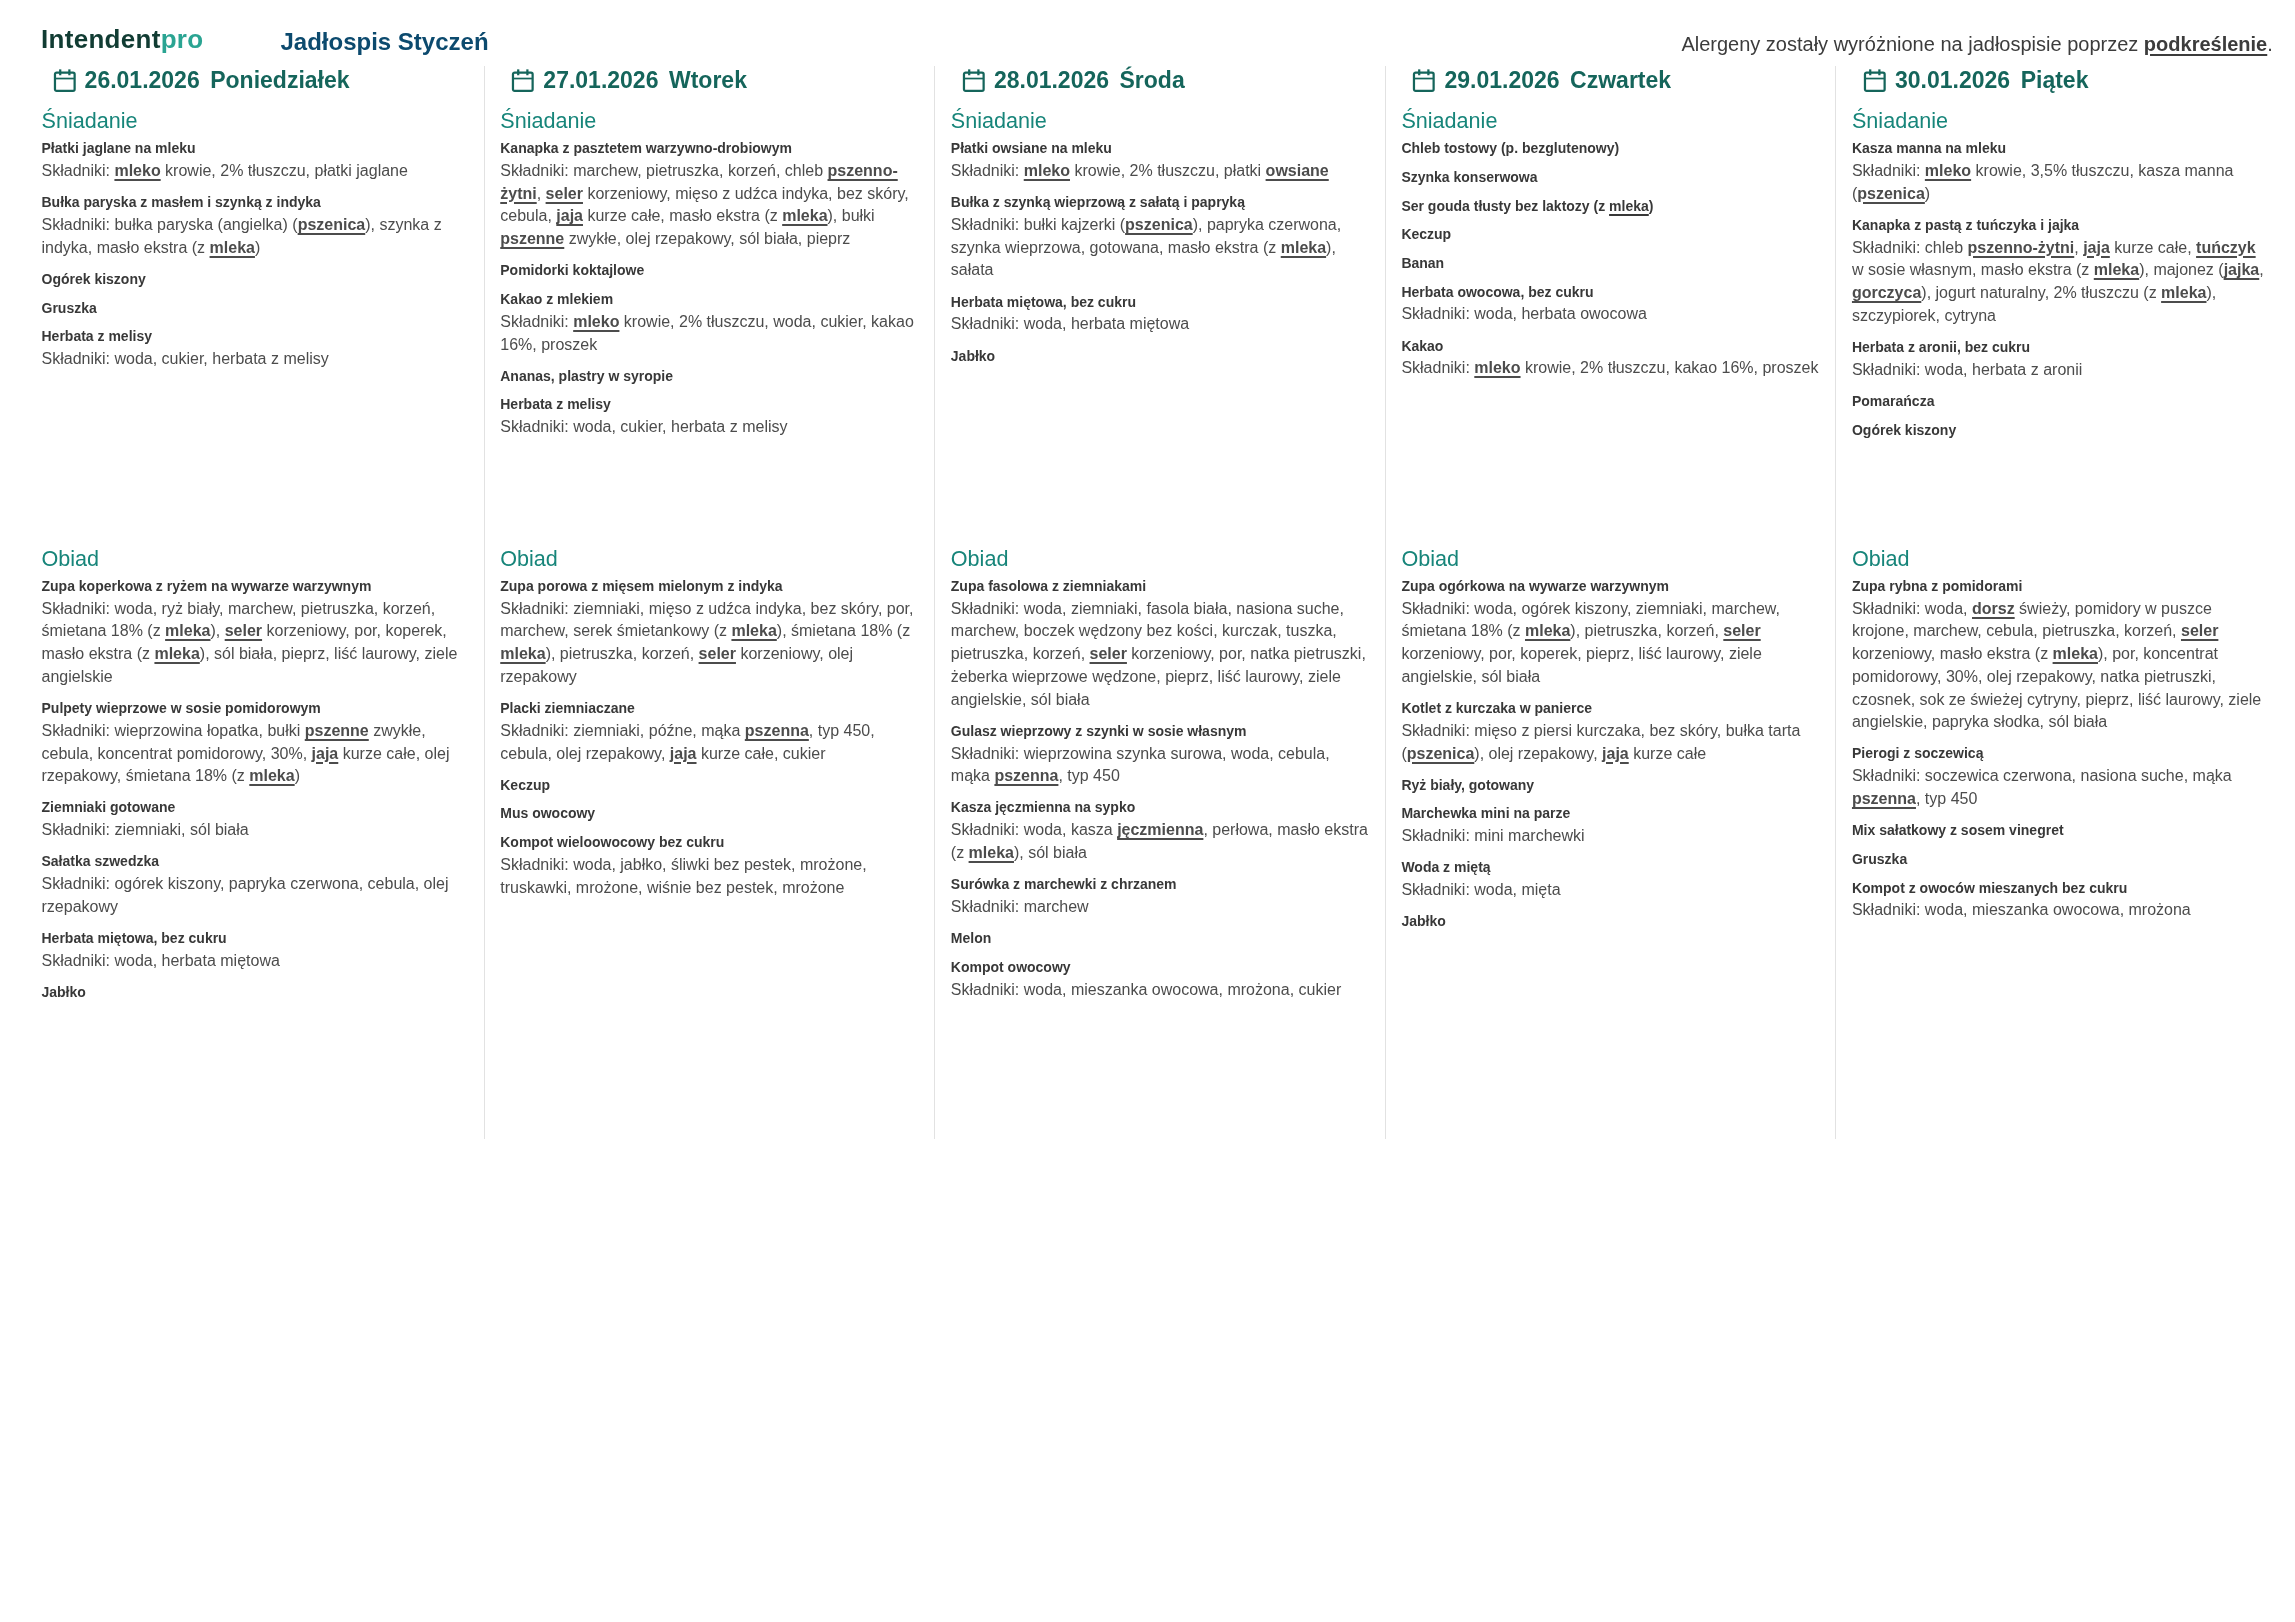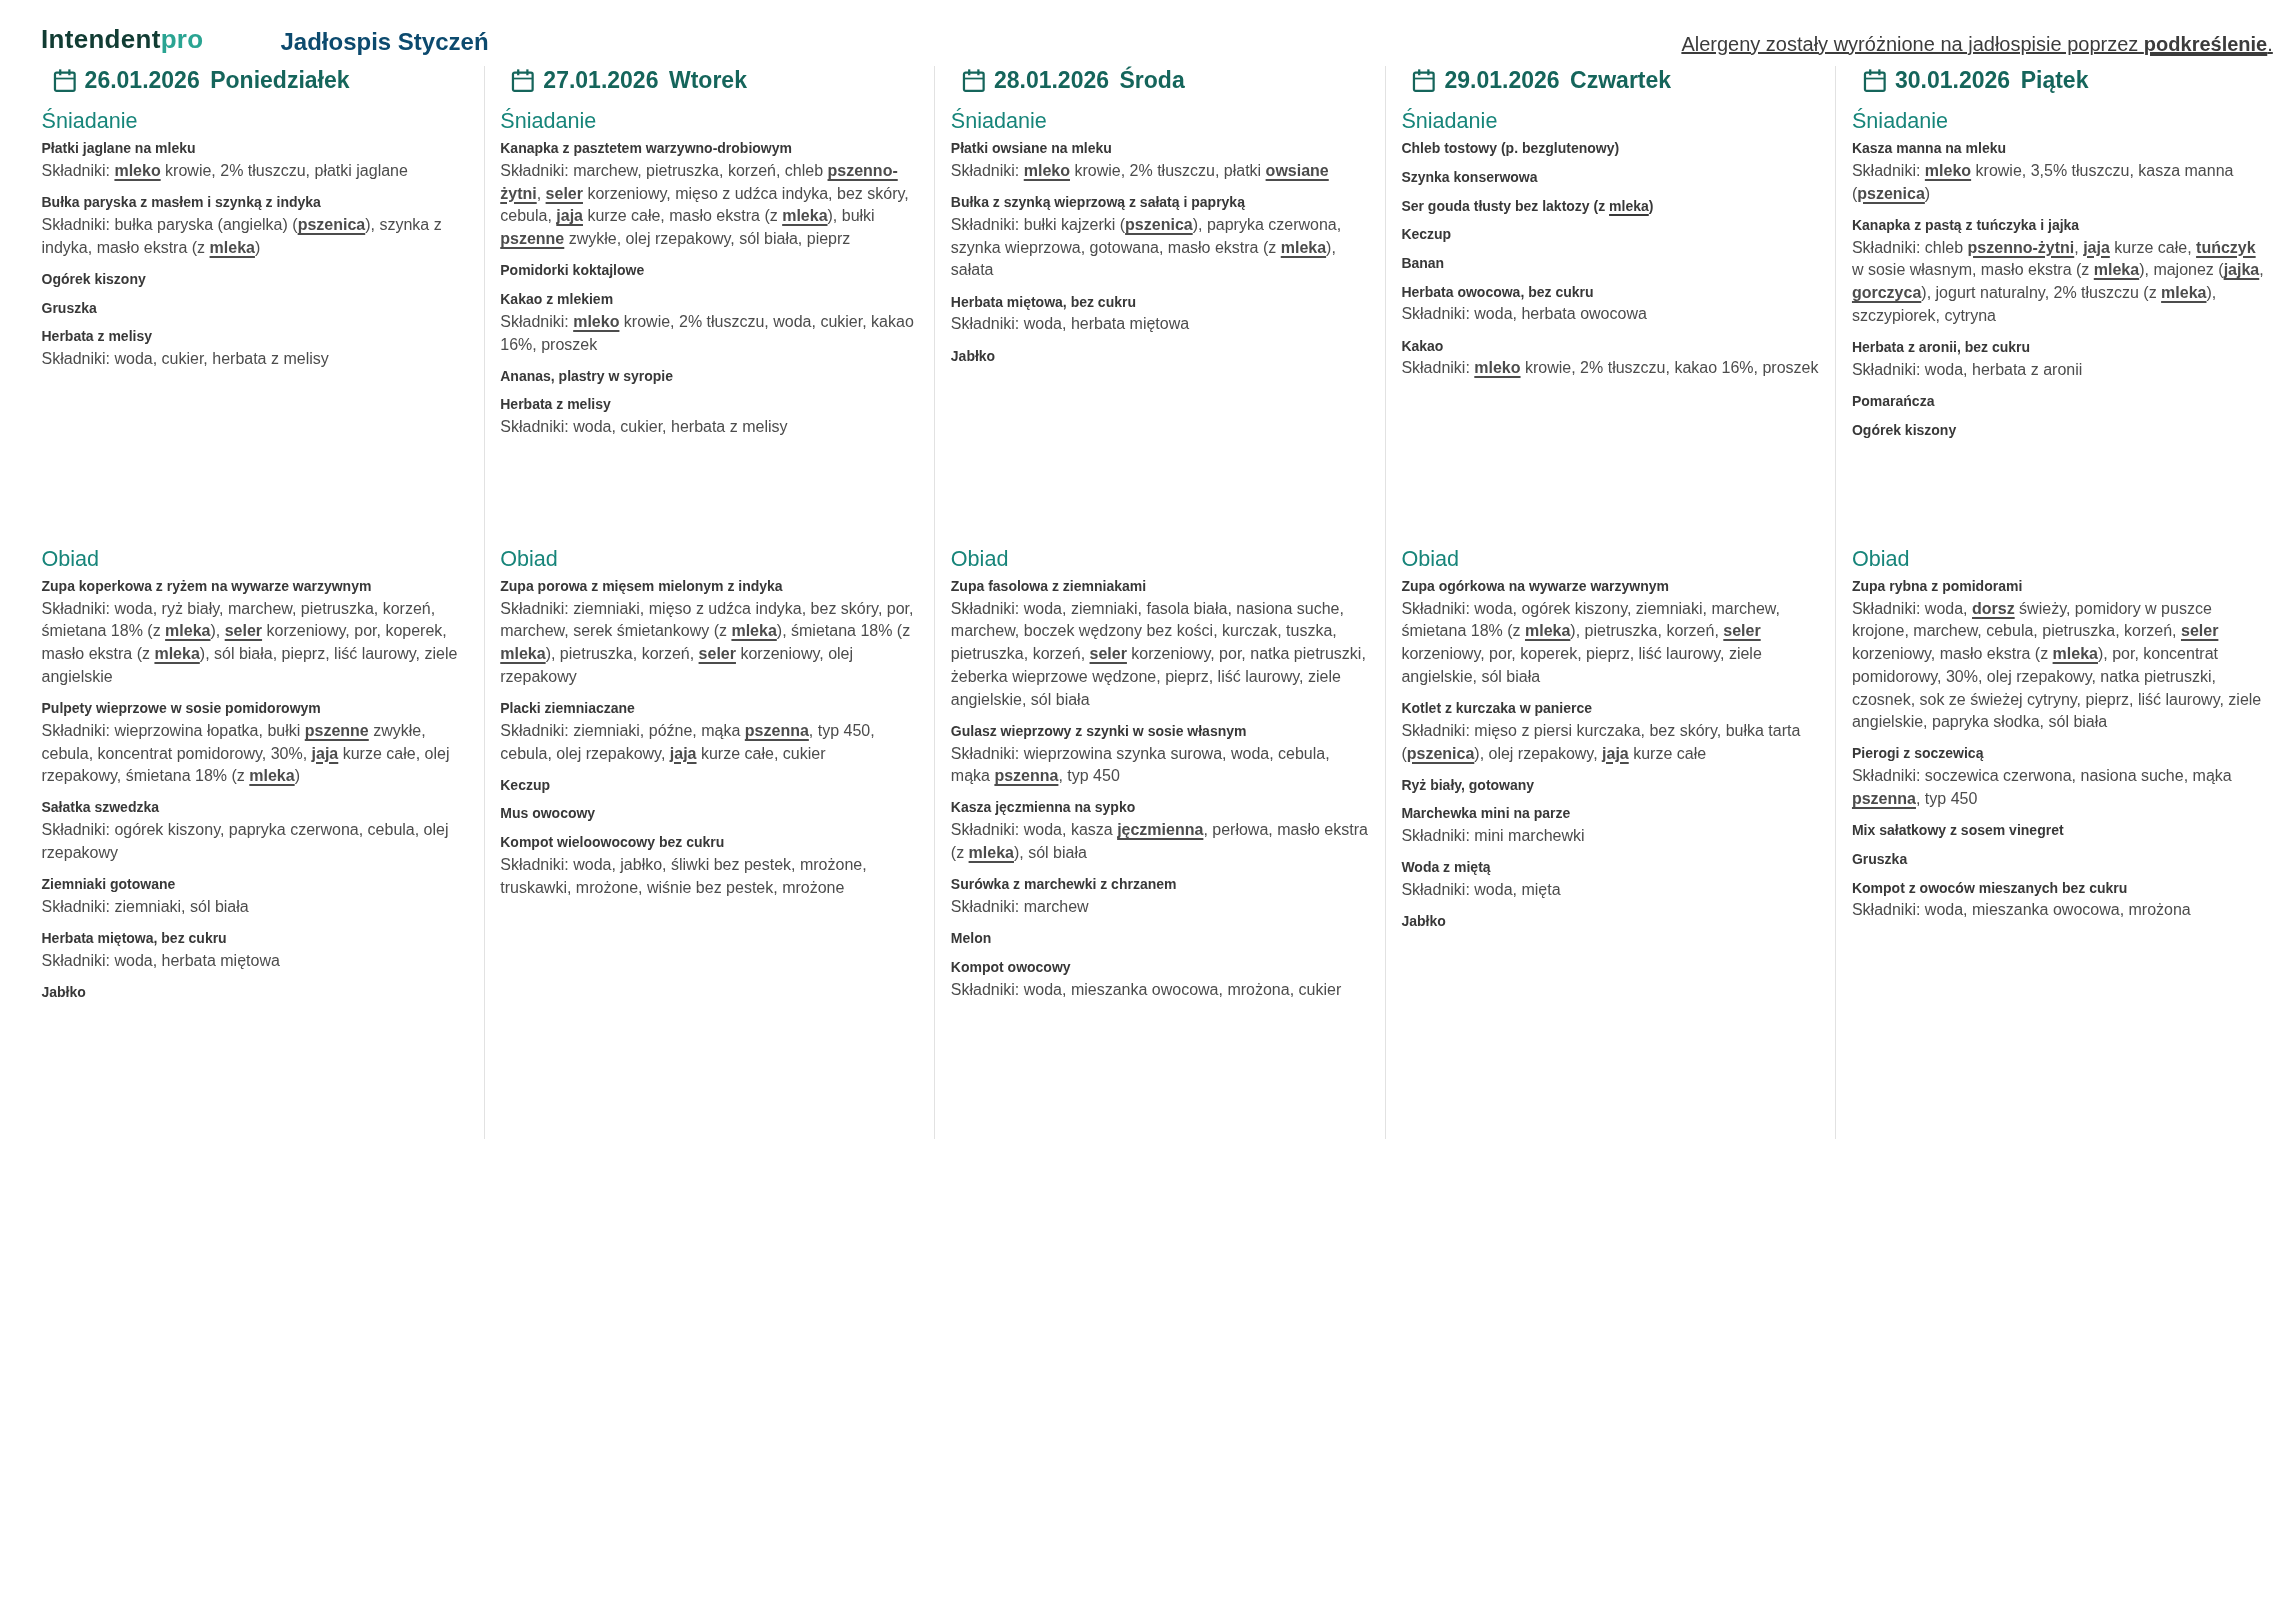--- a/index.html
+++ b/index.html
@@ -23,21 +23,21 @@
     padding:26px 18.3px 2.6px 41px;
   }
   .logo{font-size:26px;font-weight:700;letter-spacing:0.3px;line-height:1;white-space:nowrap;}
   .logo-main{color:var(--logo-dark);}
   .logo-pro{color:var(--logo-teal);}
   .page-title{
     font-size:24px;font-weight:700;color:#0c4a6e;
     margin:3.9px 0 0 77px;line-height:1;white-space:nowrap;
   }
   .allergen-note{
-    margin:7.9px 3.9px 0 auto;font-size:20px;color:#3c3c3c;line-height:1;white-space:nowrap;text-decoration:underline;
+    margin:7.9px 3.9px 0 auto;font-size:20px;color:#3c3c3c;line-height:1;white-space:nowrap;
   }
   .allergen{
     font-weight:700;text-decoration:underline;
     text-underline-offset:3.3px;text-decoration-thickness:1.6px;
   }
   main.menu-grid{
     display:grid;grid-template-columns:repeat(5,1fr);
     align-items:stretch;
     margin-top:9.2px;
     padding:0 9.2px 0 33px;
@@ -118,26 +118,26 @@
         <h2 class="meal-section-title">Obiad</h2>
         <div class="menu-item">
           <h3 class="item-name">Zupa koperkowa z ryżem na wywarze warzywnym</h3>
           <p class="ingredients">Składniki: woda, ryż biały, marchew, pietruszka, korzeń, śmietana 18%  (z <span class="allergen">mleka</span>), <span class="allergen">seler</span> korzeniowy, por, koperek, masło ekstra  (z <span class="allergen">mleka</span>), sól biała, pieprz, liść laurowy, ziele angielskie</p>
         </div>
         <div class="menu-item">
           <h3 class="item-name">Pulpety wieprzowe w sosie pomidorowym</h3>
           <p class="ingredients">Składniki: wieprzowina łopatka, bułki <span class="allergen">pszenne</span> zwykłe, cebula, koncentrat pomidorowy, 30%, <span class="allergen">jaja</span> kurze całe, olej rzepakowy, śmietana 18%  (z <span class="allergen">mleka</span>)</p>
         </div>
         <div class="menu-item">
+          <h3 class="item-name">Ziemniaki gotowane</h3>
+          <p class="ingredients">Składniki: ziemniaki, sól biała</p>
+        </div>
+        <div class="menu-item">
           <h3 class="item-name">Sałatka szwedzka</h3>
           <p class="ingredients">Składniki: ogórek kiszony, papryka czerwona, cebula, olej rzepakowy</p>
-        </div>
-        <div class="menu-item">
-          <h3 class="item-name">Ziemniaki gotowane</h3>
-          <p class="ingredients">Składniki: ziemniaki, sól biała</p>
         </div>
         <div class="menu-item">
           <h3 class="item-name">Herbata miętowa, bez cukru</h3>
           <p class="ingredients">Składniki: woda, herbata miętowa</p>
         </div>
         <div class="menu-item">
           <h3 class="item-name">Jabłko</h3>
         </div>
       </div>
     </section>

